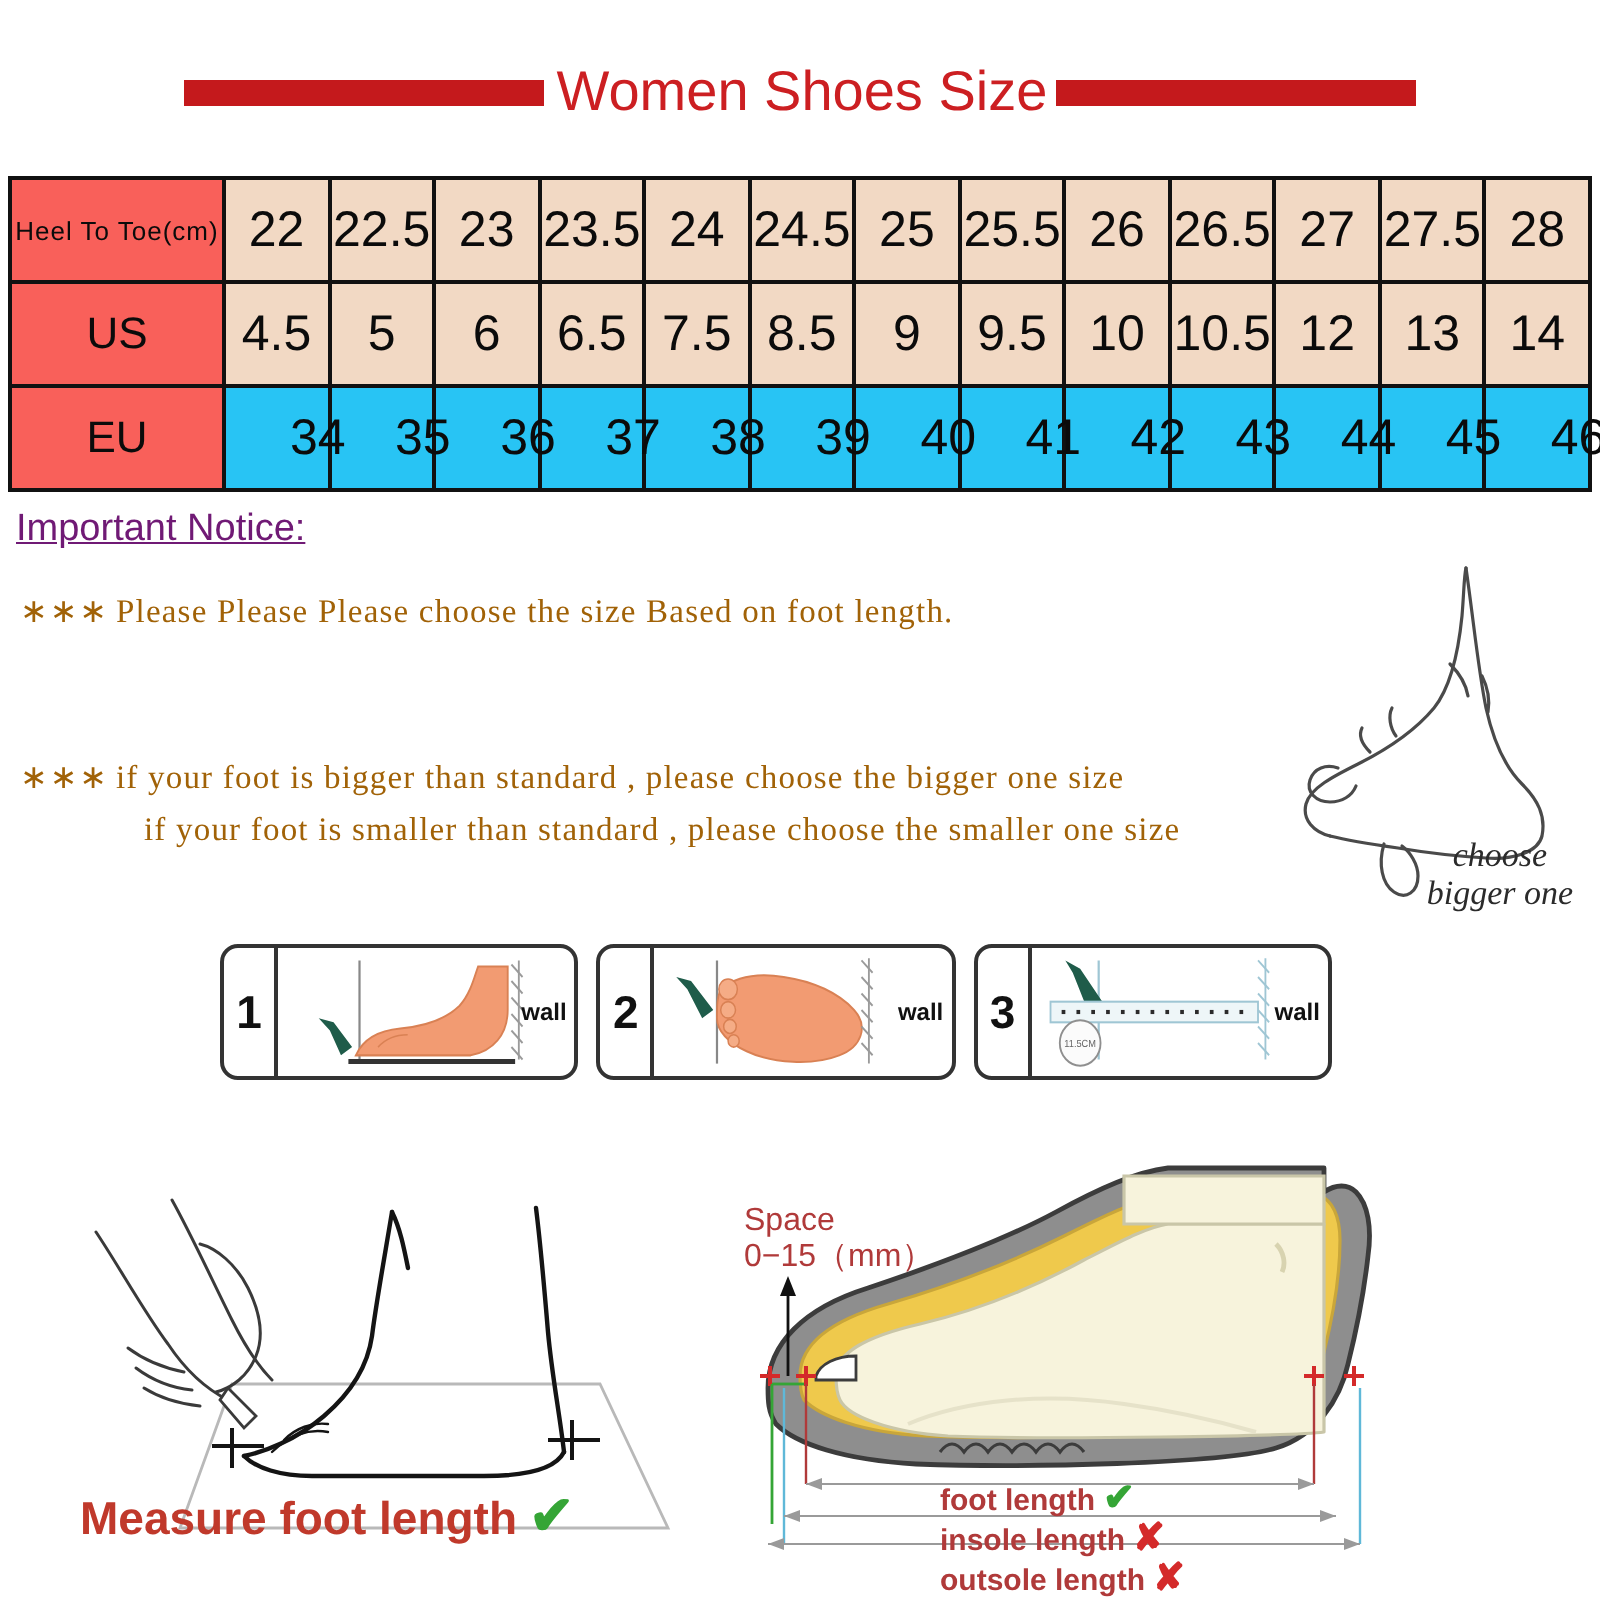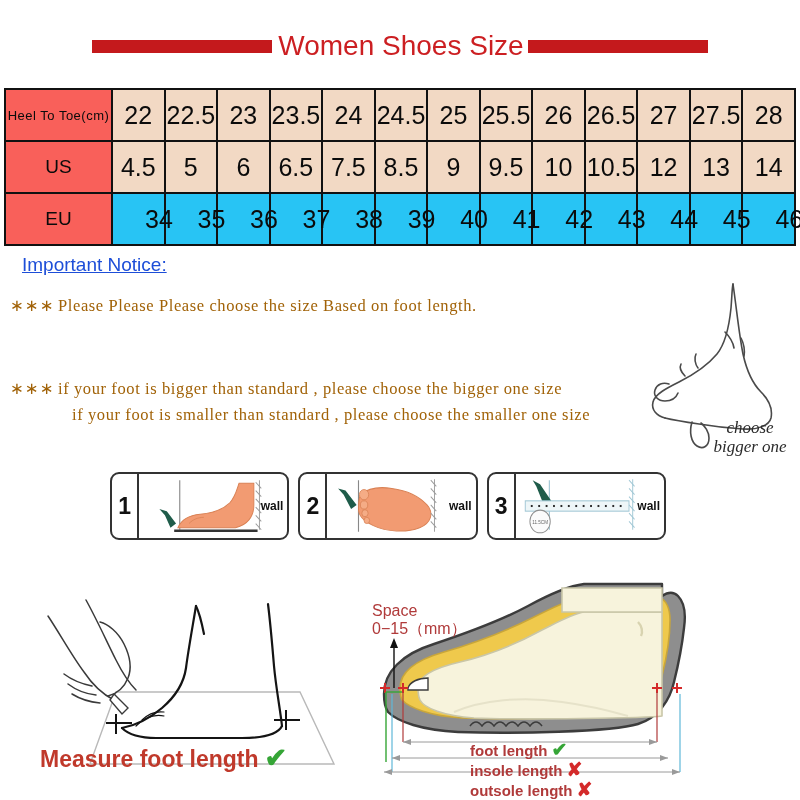--- a/index.html
+++ b/index.html
@@ -55,37 +55,37 @@
     height: 48px;
     font-family: "Liberation Sans", sans-serif;
     color: #0b0b0b;
   }
   .lbl-cell {
     background: #F9605A;
     width: 103px;
     font-weight: normal;
   }
   .lbl-cm  { font-size: 13px; letter-spacing: .5px; }
-  .lbl-big { font-size: 19px; }
+  .lbl-big { font-size: 22px; }
   .cell-cm, .cell-us {
     background: #F2D9C4;
     font-size: 25px;
   }
   .cell-eu {
     background: #28C4F4;
     font-size: 25px;
     padding-left: 32px;
   }
 
   
   .notice-head {
     position: absolute;
-    top: 254px; left: 22px;
+    top: 254px; left: 8px;
     font-size: 19px;
-    color: #1d4ed8;
+    color: #701a75;
     text-decoration: underline;
     font-family: "Liberation Sans", sans-serif;
   }
   .notice-block {
     position: absolute;
     left: 10px;
     width: 690px;
     color: #a16207;
     font-size: 16.5px;
     line-height: 26px;

